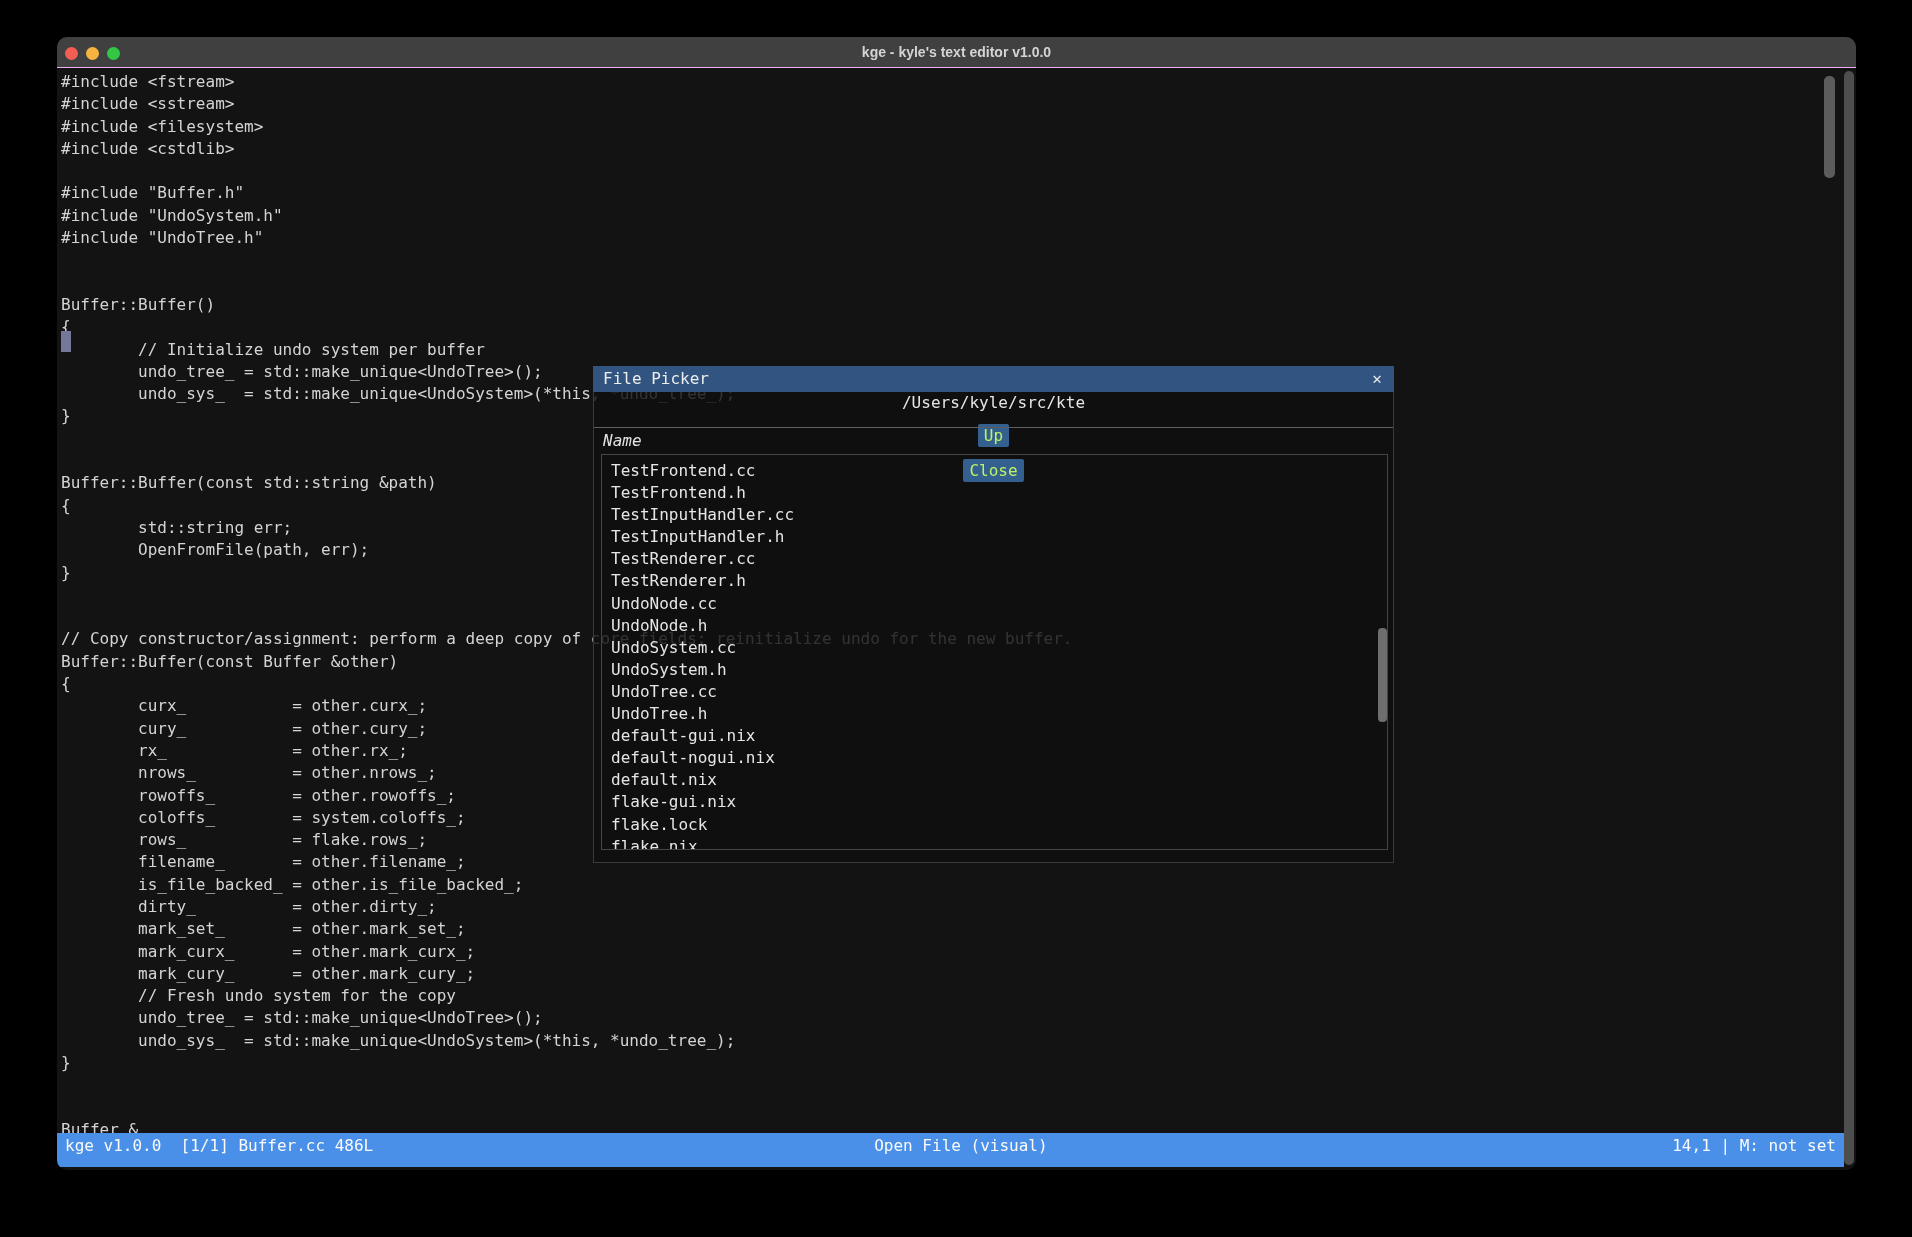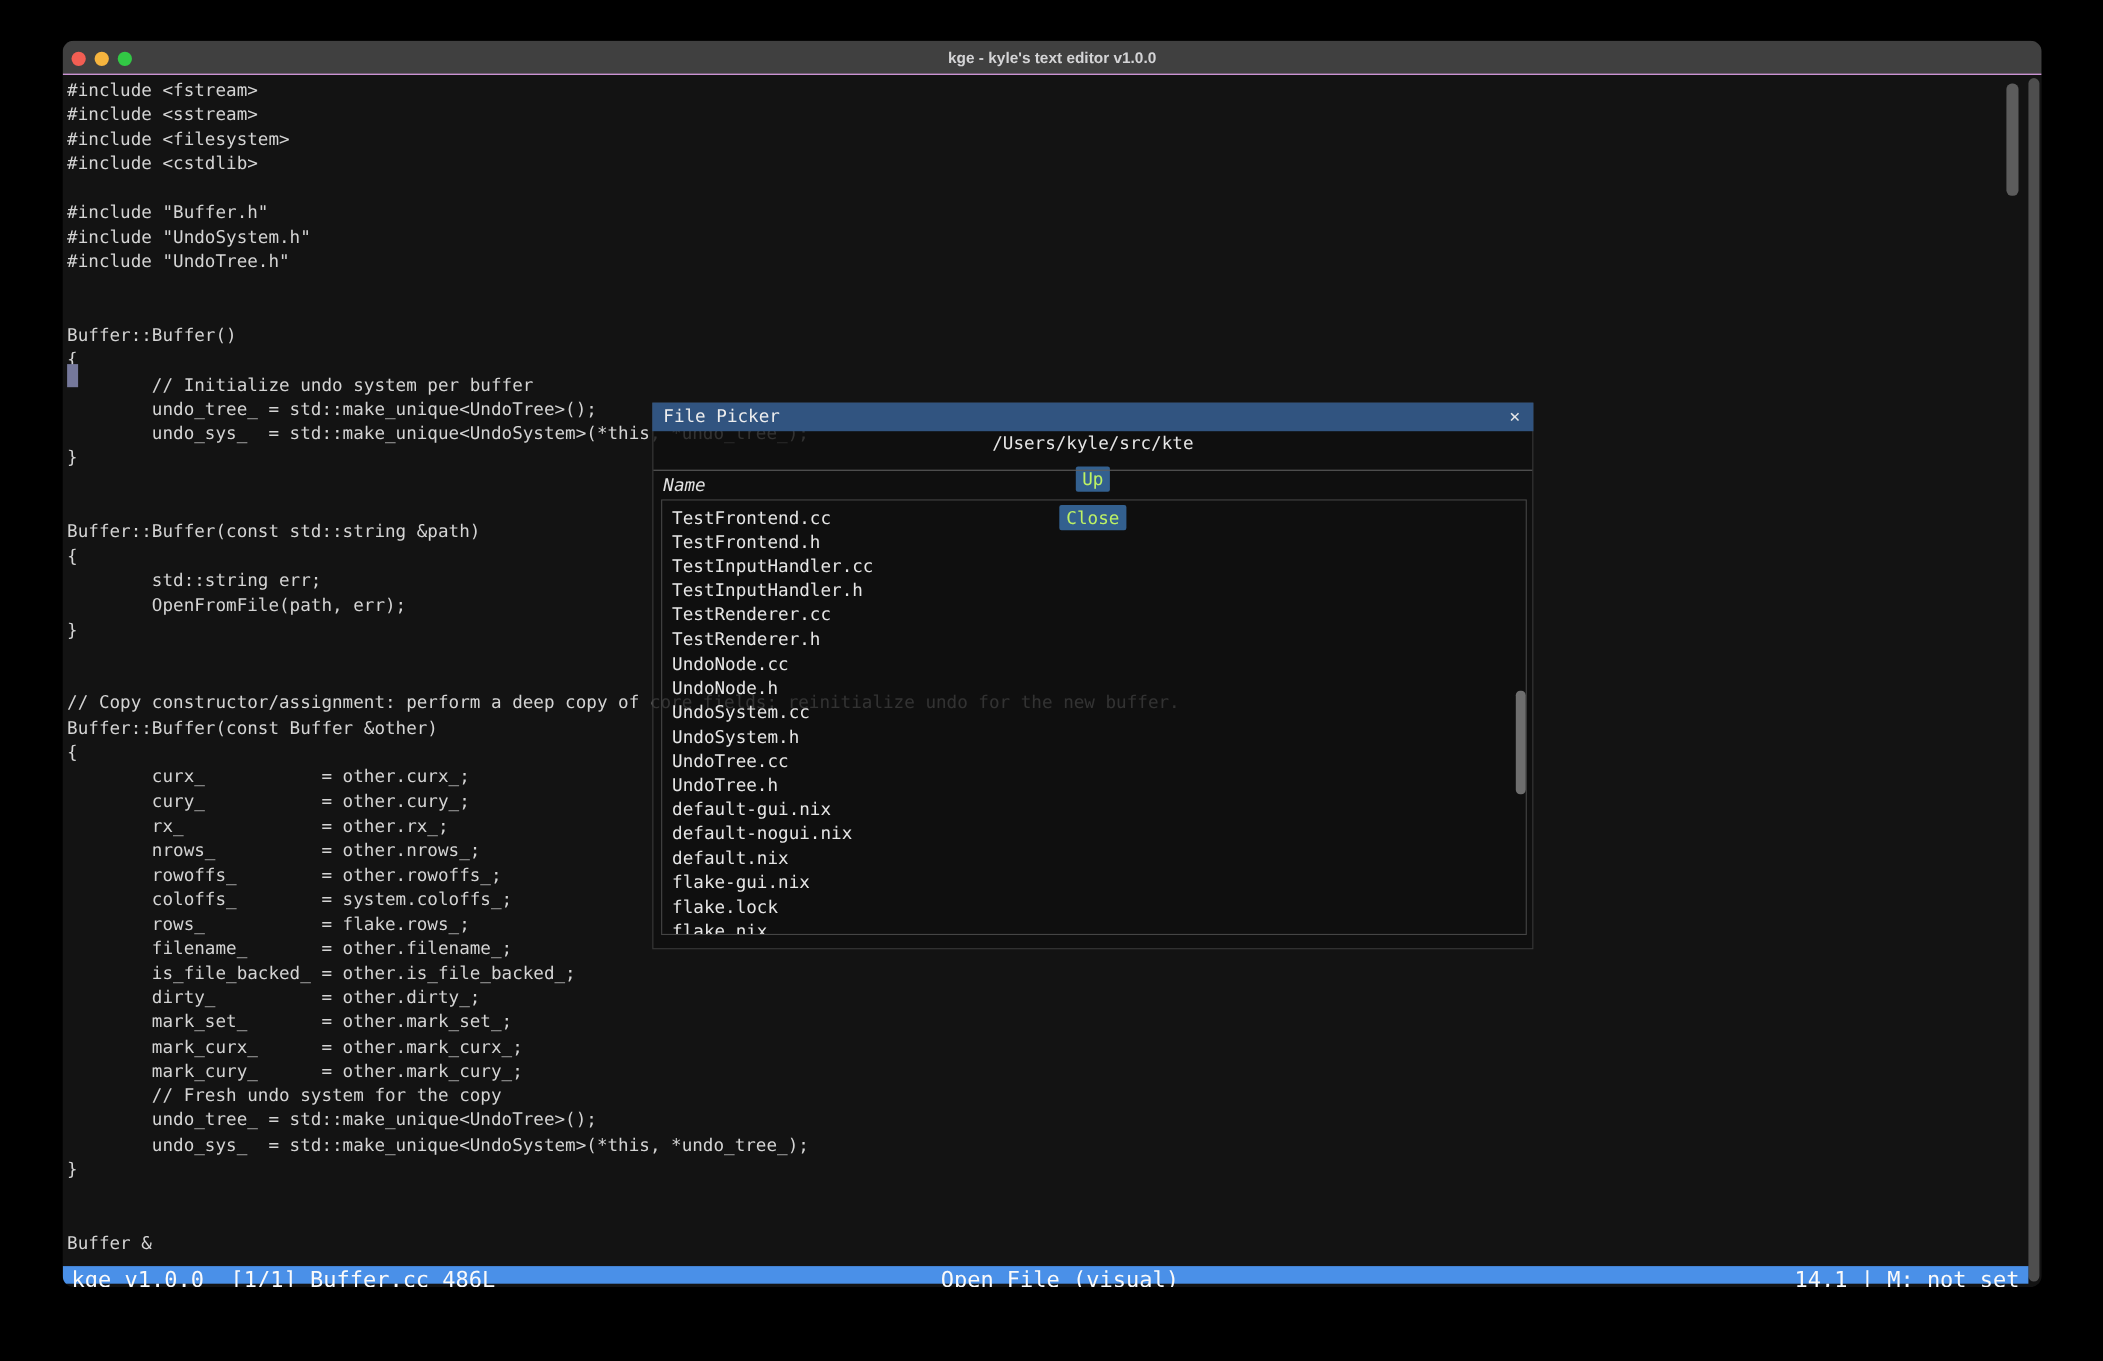--- a/index.html
+++ b/index.html
@@ -37,22 +37,22 @@
                align-items:center;gap:12px;padding:0 9px;flex-direction:column;}
   .dlg-btn{background:var(--button-blue);color:#bef264;border:none;border-radius:2px;
            font-family:"DejaVu Sans Mono", monospace;font-size:16px;padding:2px 6px;line-height:19px;}
   .dlg-sep{position:absolute;left:0;top:60px;width:100%;border-top:1px solid #5e5e5e;}
   .dlg-colhdr{position:absolute;left:0;top:61px;width:100%;height:25px;line-height:25px;padding:0 9px;color:#e2e2e2;font-style:italic;}
   .file-list{position:absolute;left:7px;top:87px;width:787px;height:396px;border:1px solid #454545;
              padding:5px 0 0 9px;overflow:hidden;font-size:16px;line-height:22.1px;}
   .file-list > div{height:22.1px;white-space:pre;}
   .list-thumb{position:absolute;right:6px;top:261px;width:9px;height:94px;background:#6e6e6e;border-radius:4px;}
 
-  .statusbar{position:absolute;left:0;bottom:3px;width:1787px;height:16px;background:var(--status-blue);
-             color:#fafafa;font-family:"DejaVu Sans Mono", monospace;font-size:20px;line-height:25px;}
+  .statusbar{position:absolute;left:0;bottom:3px;width:1787px;height:34px;background:var(--status-blue);
+             color:#fafafa;font-family:"DejaVu Sans Mono", monospace;font-size:16px;line-height:25px;}
   .sb-left{position:absolute;left:8px;top:0;white-space:pre;}
   .sb-center{position:absolute;left:50%;top:0;transform:translateX(-44%);white-space:pre;}
   .sb-right{position:absolute;right:8px;top:0;white-space:pre;}
 </style>
 </head>
 <body>
 
 <div class="window">
 
   <div class="titlebar">

